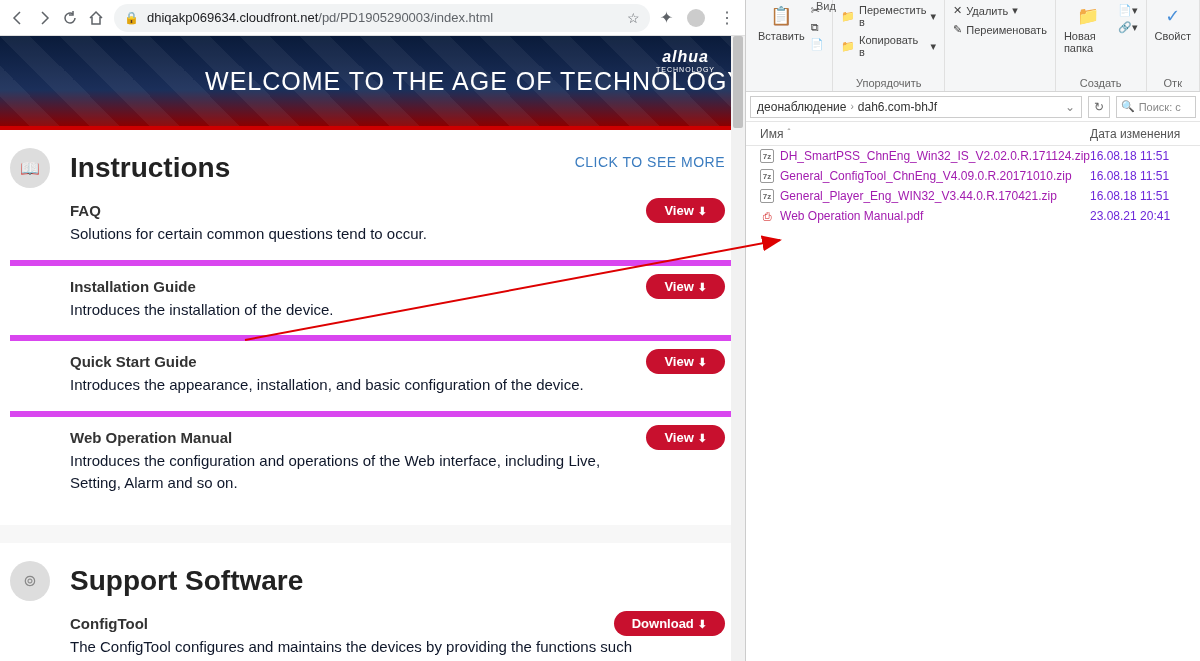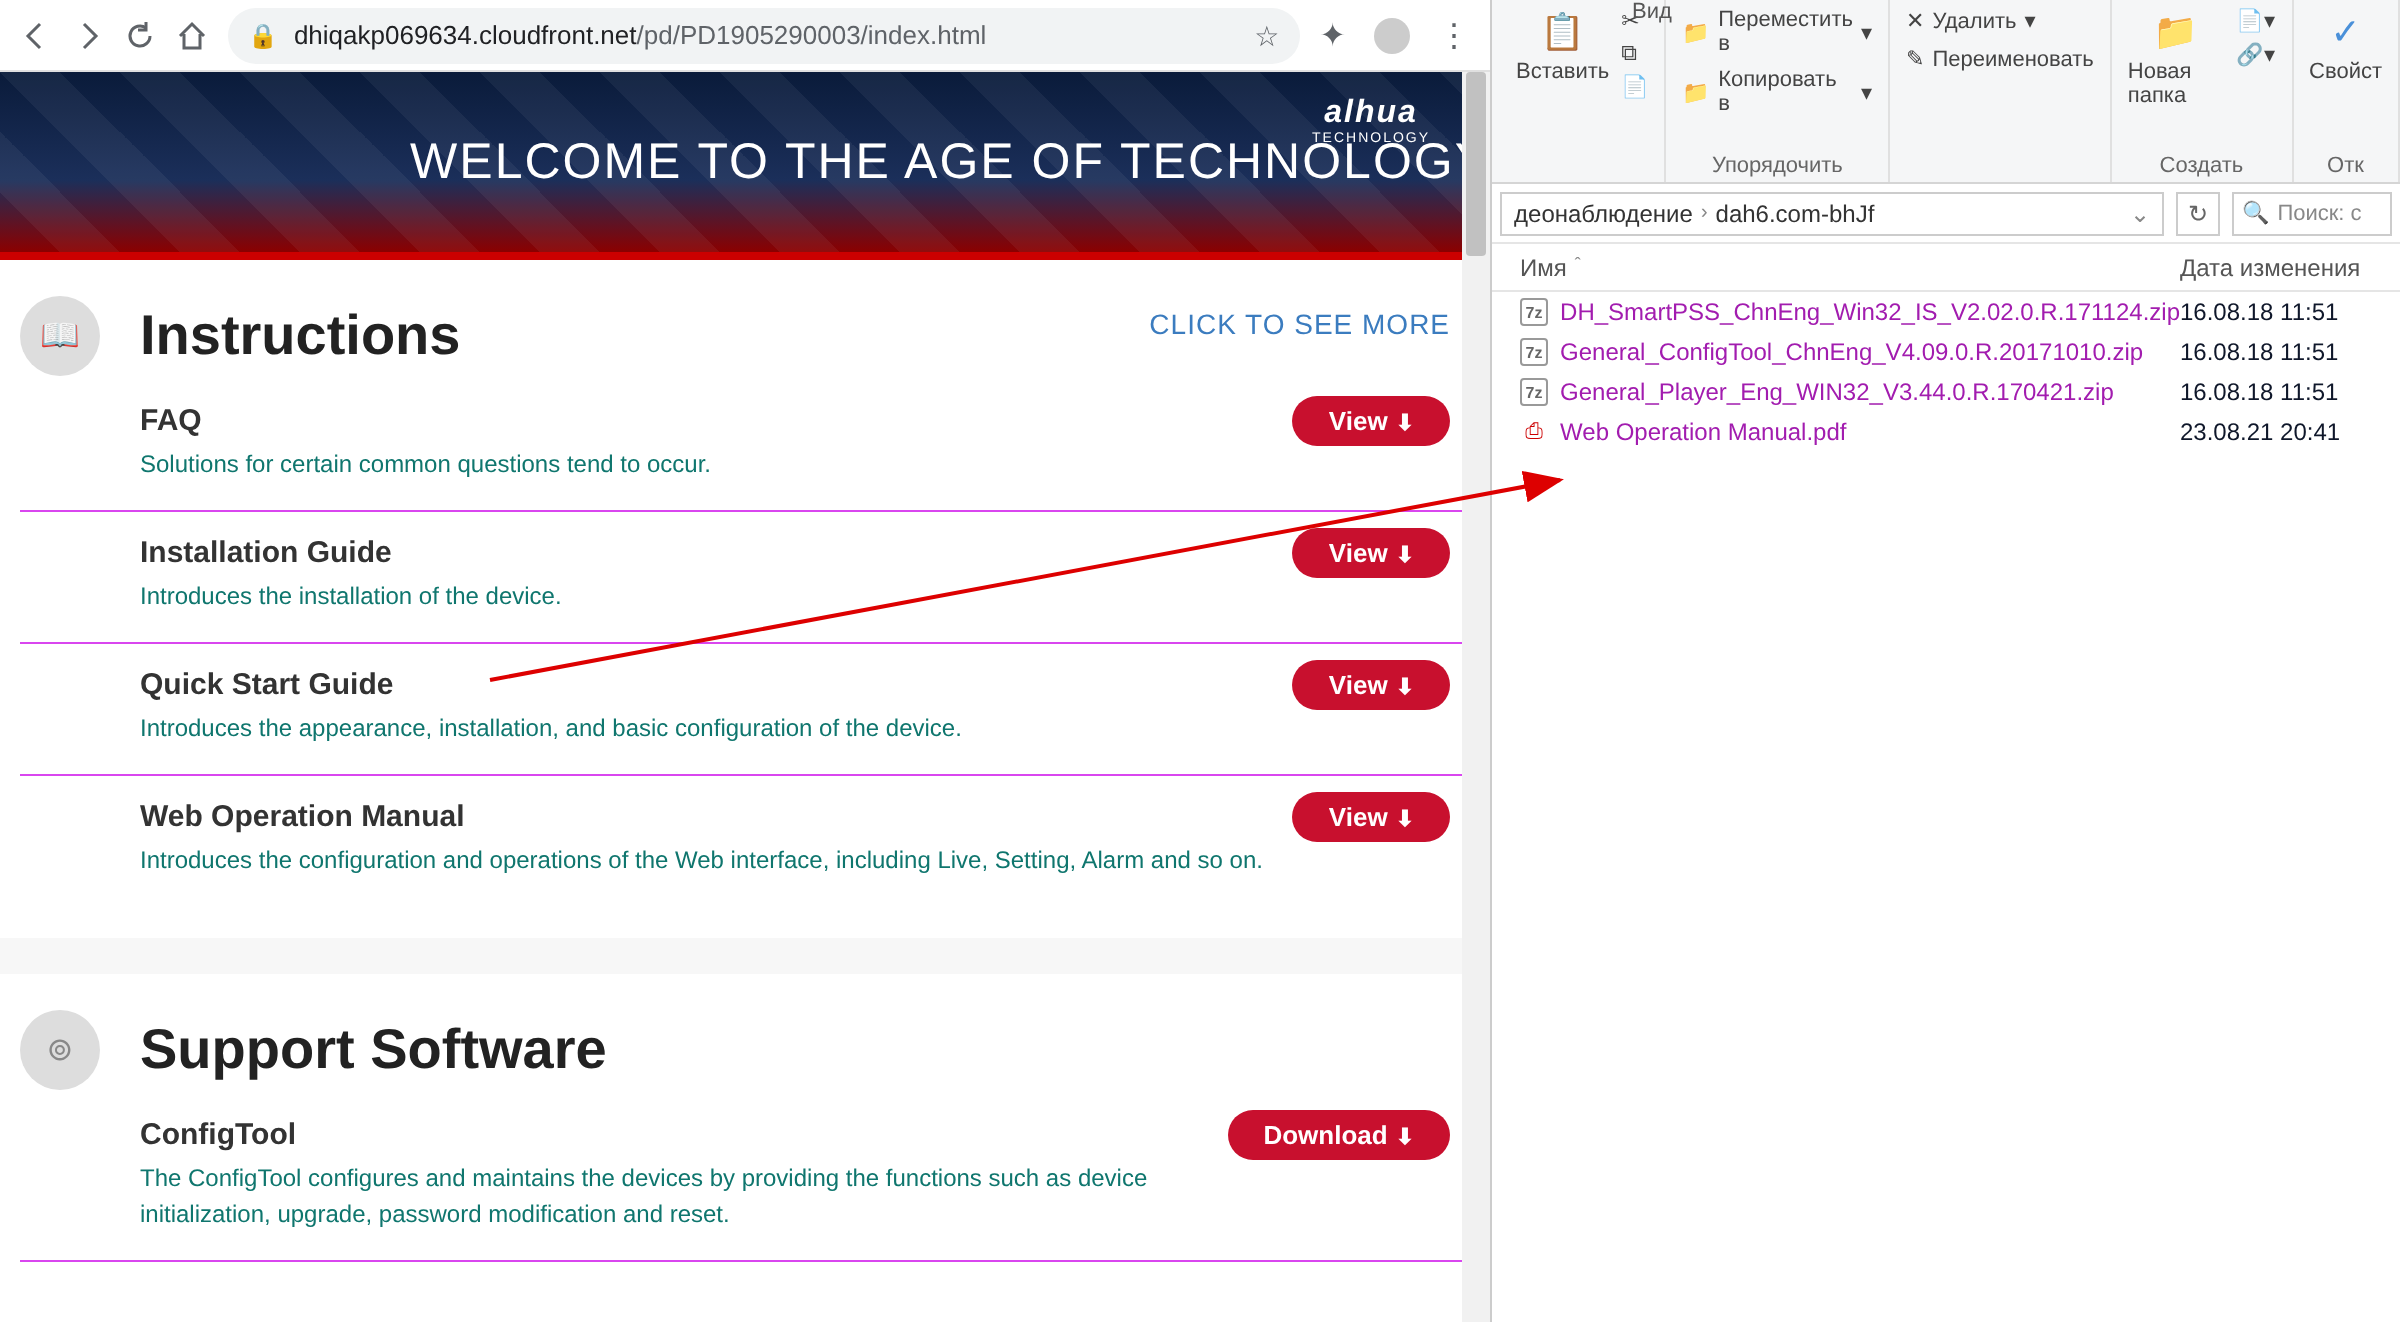--- a/index.html
+++ b/index.html
@@ -23,25 +23,25 @@
   .banner .logo { position: absolute; right: 30px; top: 12px; font-size: 10px; color: #fff; text-align: center; }
   .banner .logo .tech { font-size: 7px; letter-spacing: 1px; }
   .banner .lines { position: absolute; inset: 0; background-image: linear-gradient(45deg, rgba(255,255,255,0.05) 25%, transparent 25%, transparent 50%, rgba(255,255,255,0.05) 50%, rgba(255,255,255,0.05) 75%, transparent 75%); background-size: 60px 60px; }
   .redbar { height: 4px; background: #c00; }
 
   .content { background: #fff; padding: 0 10px 30px 10px; margin-bottom: 18px; }
   .sec-head { display: flex; align-items: center; padding: 18px 0 2px 0; position: relative; }
   .sec-icon { width: 40px; height: 40px; border-radius: 50%; background: #ddd; margin-right: 20px; display: flex; align-items: center; justify-content: center; color: #888; }
   .sec-title { font-size: 28px; font-weight: 700; color: #222; }
   .see-more { position: absolute; right: 10px; top: 24px; color: #3b7cbf; font-size: 14px; font-weight: 500; letter-spacing: .5px; cursor: pointer; }
-  .item { display: flex; padding: 12px 0 14px 60px; border-bottom: 1px solid #d946ef; position: relative; }
+  .item { display: flex; padding: 12px 0 14px 60px; border-bottom: 6px solid #d946ef; position: relative; }
   .item:last-child { border-bottom: none; padding-bottom: 0; }
   .item-txt { flex: 1; padding-right: 100px; }
   .item-title { font-size: 15px; font-weight: 700; color: #333; margin-bottom: 4px; }
-  .item-desc { font-size: 12px; color: #0f766e; line-height: 1.5; }
+  .item-desc { font-size: 15px; color: #0f172a; line-height: 1.5; }
   .red-btn { position: absolute; right: 10px; top: 8px; background: #c8102e; color: #fff; border: none; border-radius: 15px; padding: 5px 18px; font-size: 13px; font-weight: 600; cursor: pointer; display: flex; align-items: center; gap: 4px; }
   .dl-ico::after { content: "⬇"; font-size: 11px; }
   .scrollbar { position: absolute; right: 0; top: 0; bottom: 0; width: 14px; background: #f1f1f1; }
   .scrollbar .thumb { position: absolute; left: 2px; right: 2px; top: 0; height: 92px; background: #c1c1c1; border-radius: 2px; }
 
   
   .ribbon { height: 92px; background: #f5f6f7; display: flex; font-size: 12px; color: #444; border-bottom: 1px solid #d5d5d5; }
   .ribbon-group { padding: 4px 8px 2px 8px; border-right: 1px solid #e0e0e0; display: flex; flex-direction: column; justify-content: space-between; }
   .rg-label { font-size: 11px; color: #666; text-align: center; }
   .rg-btns { display: flex; gap: 6px; align-items: flex-start; }
@@ -56,21 +56,21 @@
   .refresh { width: 22px; height: 22px; border: 1px solid #ccc; display: flex; align-items: center; justify-content: center; color: #666; cursor: pointer; }
   .search-box { width: 80px; border: 1px solid #ccc; height: 22px; display: flex; align-items: center; padding: 0 4px; color: #888; font-size: 11px; gap: 4px; }
 
   .file-list { flex: 1; background: #fff; font-size: 12px; }
   .fl-head { display: flex; border-bottom: 1px solid #e5e5e5; height: 24px; align-items: center; color: #555; }
   .col-name { flex: 1; padding-left: 14px; display: flex; align-items: flex-start; gap: 4px; }
   .col-date { width: 110px; }
   .fl-row { display: flex; height: 20px; align-items: center; padding-left: 14px; cursor: pointer; }
   .fl-ico { width: 14px; height: 14px; margin-right: 6px; display: inline-flex; align-items: center; justify-content: center; font-size: 11px; }
   .fl-name { flex: 1; color: #a21caf; white-space: nowrap; overflow: hidden; }
-  .fl-date { width: 110px; color: #0f172a; }
+  .fl-date { width: 110px; color: #6d28d9; }
 
   .ico-zip { background: #fff; border: 1px solid #999; font-size: 8px; font-weight: bold; color: #666; border-radius: 2px; }
   .ico-pdf { color: #c00; }
 
   
   .arrow-svg { position: absolute; left: 0; top: 0; width: 1200px; height: 661px; pointer-events: none; z-index: 50; }
 </style>
 </head>
 <body>
 

